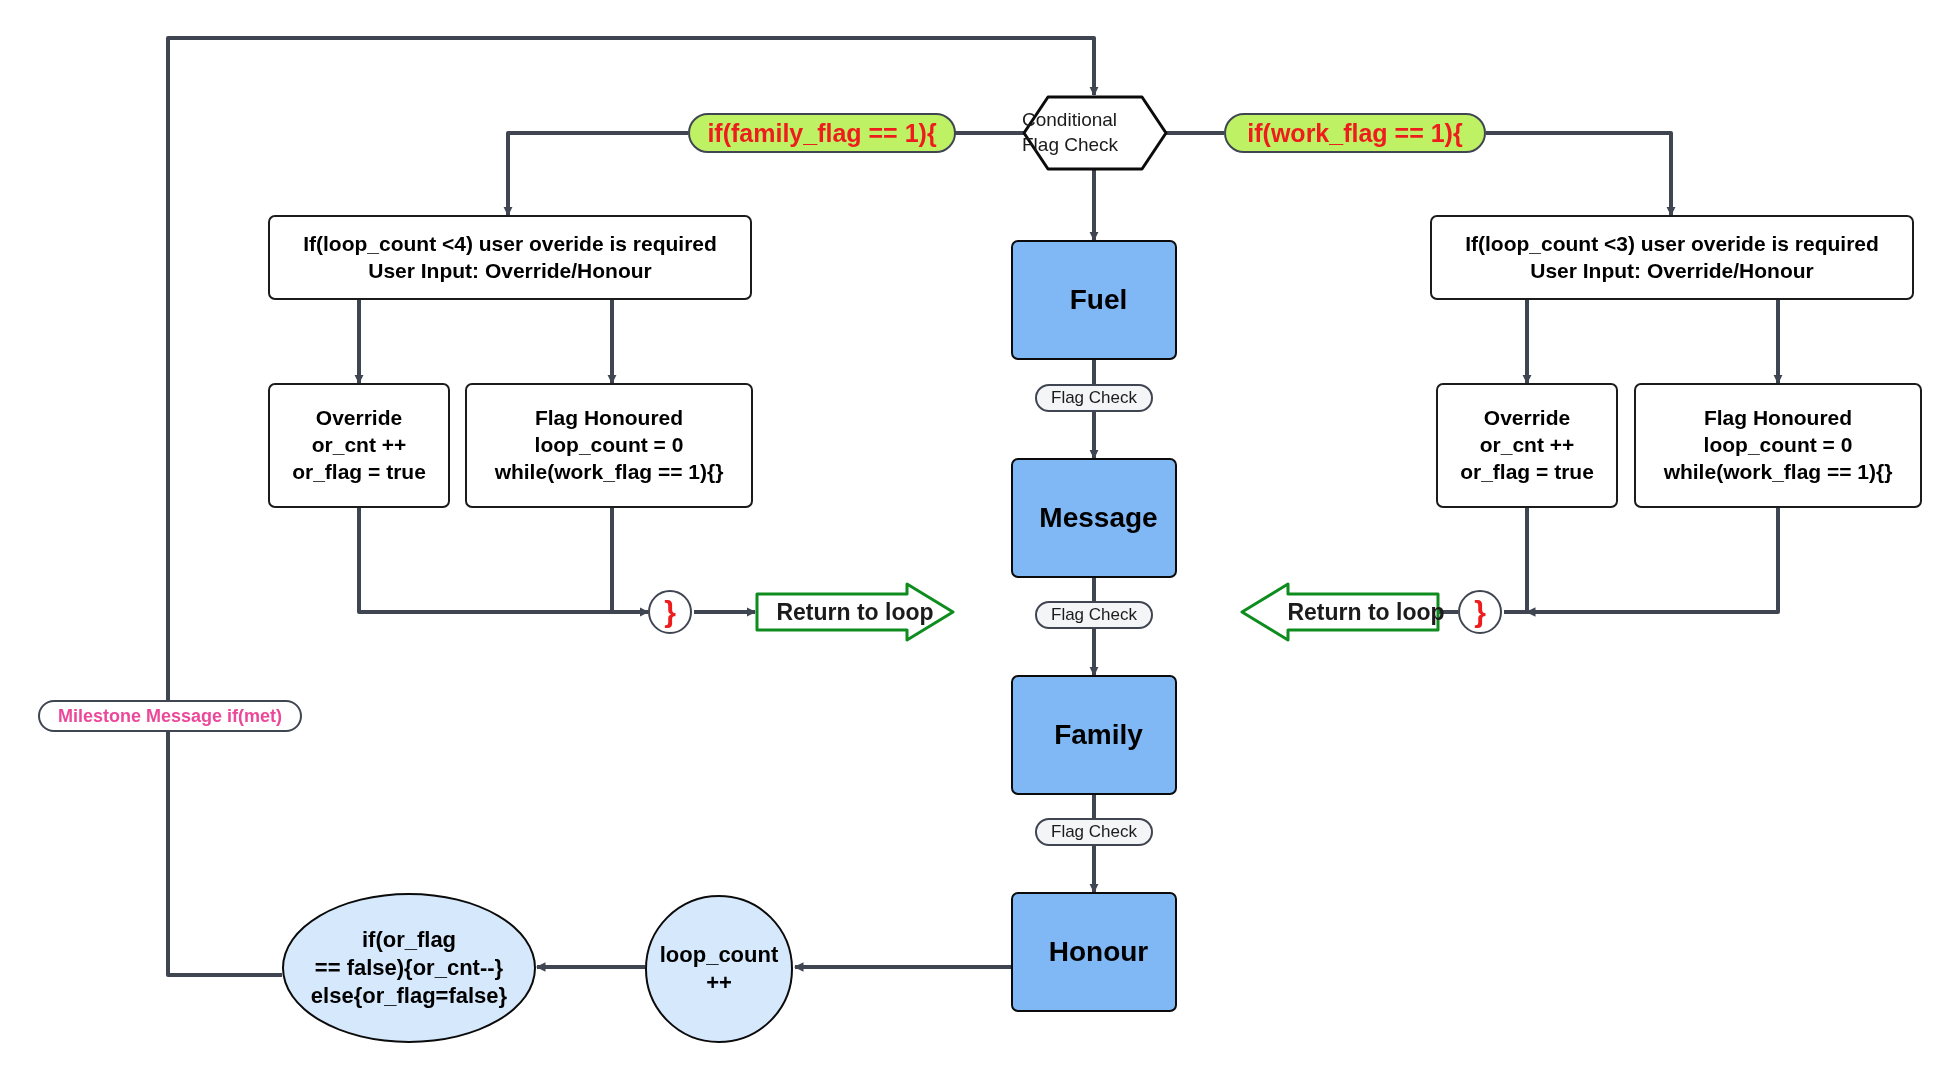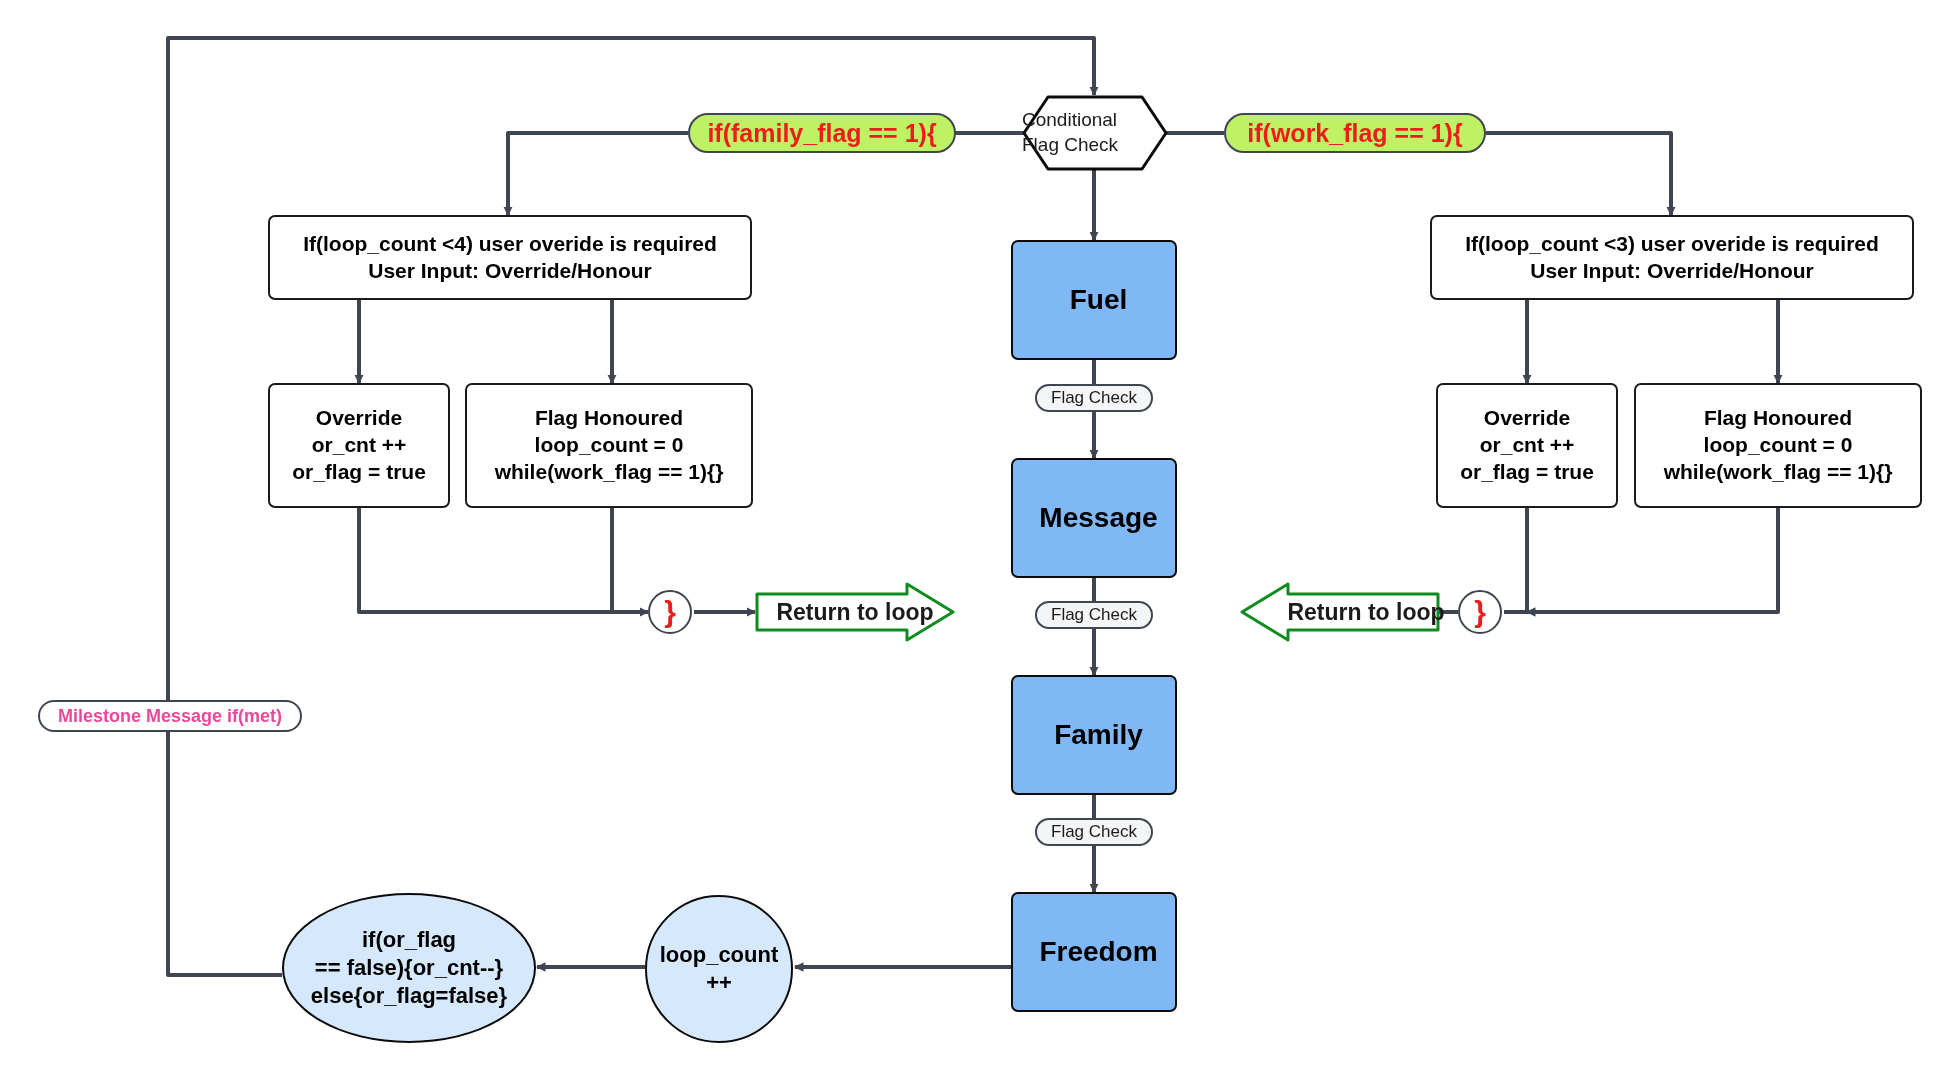--- a/index.html
+++ b/index.html
@@ -258,21 +258,21 @@
 
   <div class="node milestone" style="left:1011px;top:240px;width:166px;height:120px;">Fuel</div>
   <div class="pill pill-flagcheck" style="left:1035px;top:384px;width:118px;">Flag Check</div>
 
   <div class="node milestone" style="left:1011px;top:458px;width:166px;height:120px;">Message</div>
   <div class="pill pill-flagcheck" style="left:1035px;top:601px;width:118px;">Flag Check</div>
 
   <div class="node milestone" style="left:1011px;top:675px;width:166px;height:120px;">Family</div>
   <div class="pill pill-flagcheck" style="left:1035px;top:818px;width:118px;">Flag Check</div>
 
-  <div class="node milestone" style="left:1011px;top:892px;width:166px;height:120px;">Freedom</div>
+  <div class="node milestone" style="left:1011px;top:892px;width:166px;height:120px;">Honour</div>
 
   <div class="node ellipse-node t-22" style="left:282px;top:893px;width:254px;height:150px;flex-direction:column;">
     <span>if(or_flag</span>
     <span>== false){or_cnt--}</span>
     <span>else{or_flag=false}</span>
   </div>
 
   <div class="node ellipse-node t-22" style="left:645px;top:895px;width:148px;height:148px;flex-direction:column;">
     <span>loop_count</span>
     <span>++</span>

